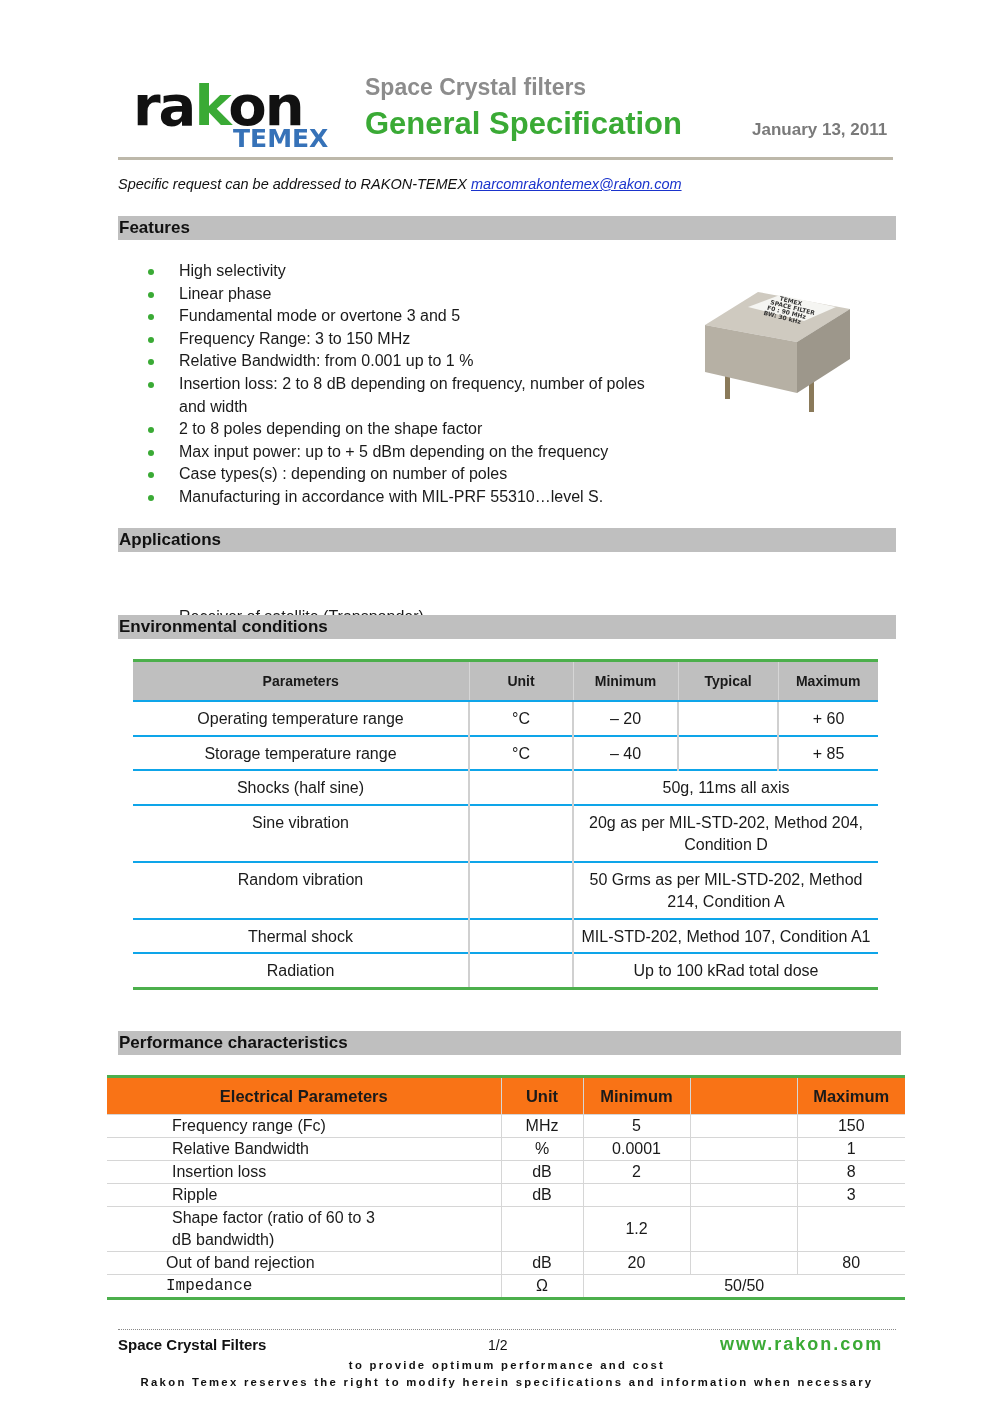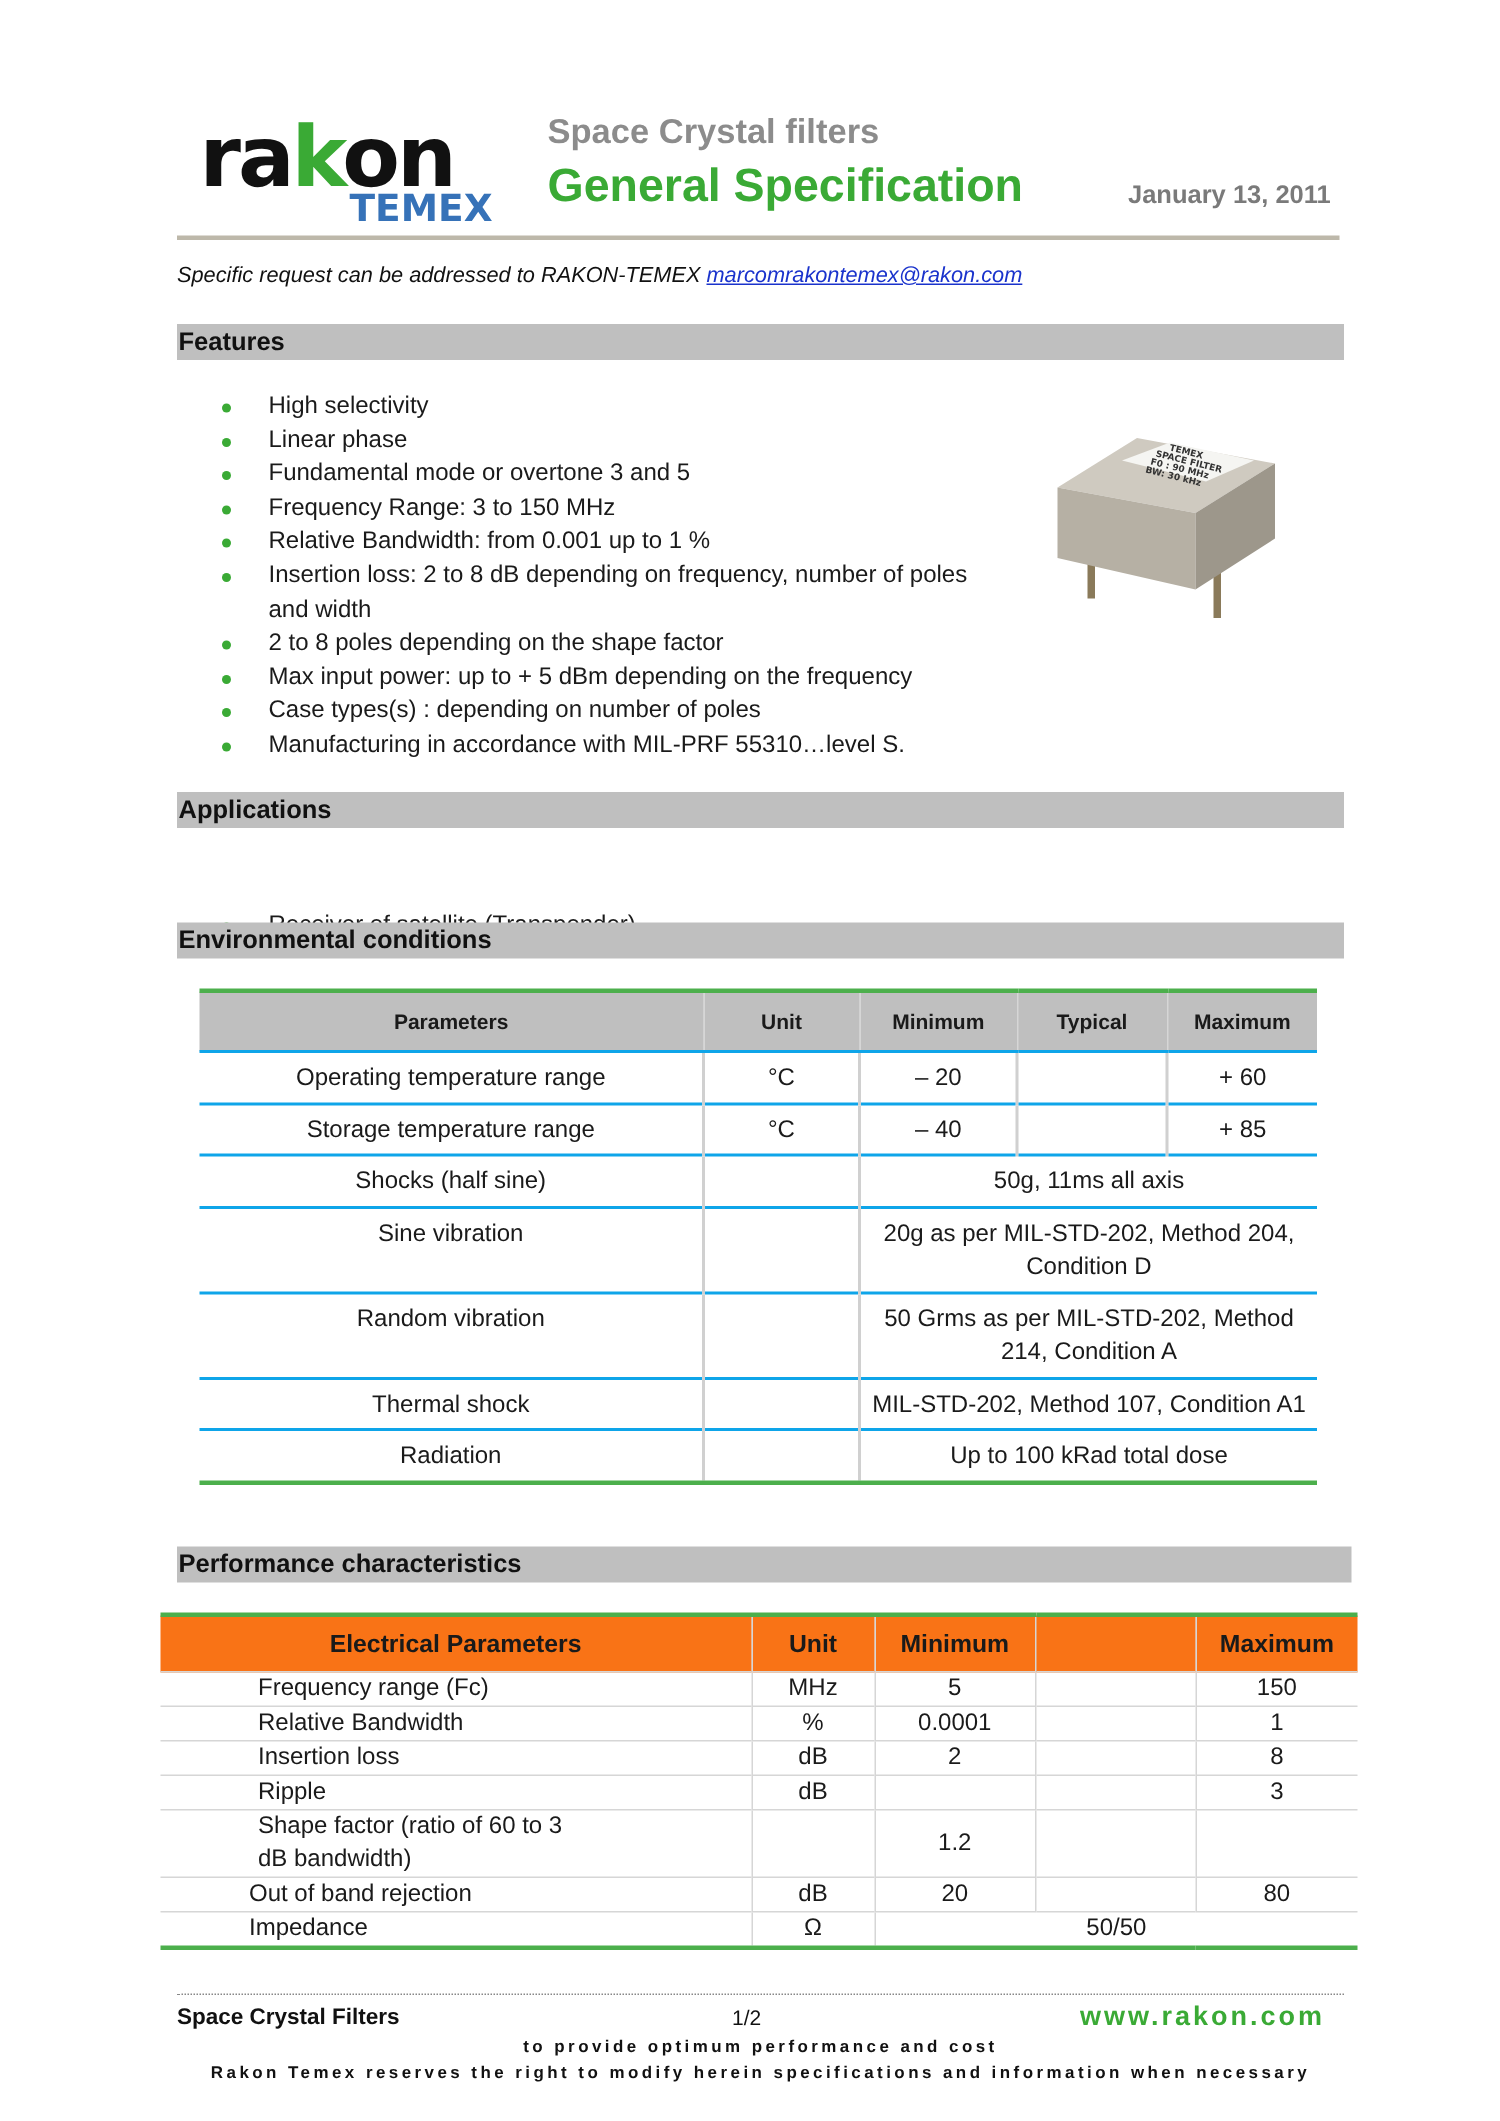--- a/index.html
+++ b/index.html
@@ -226,21 +226,21 @@
         <td style="vertical-align: middle;"></td>
       </tr>
       <tr>
         <td class="out" style="vertical-align: middle;">Out of band rejection</td>
         <td style="vertical-align: middle;">dB</td>
         <td style="vertical-align: middle;">20</td>
         <td style="vertical-align: middle;"></td>
         <td style="vertical-align: middle;">80</td>
       </tr>
       <tr class="last">
-        <td class="out" style="vertical-align: middle;">Impedance</td>
+        <td class="out" style="vertical-align: middle; font-family: Liberation Mono, monospace;">Impedance</td>
         <td style="vertical-align: middle;">Ω</td>
         <td colspan="3" style="vertical-align: middle;">50/50</td>
       </tr>
     </tbody>
 </table>
 
 <div class="foot-rule"></div>
 <div class="foot-left">Space Crystal Filters</div>
 <div class="foot-page">1/2</div>
 <div class="foot-web">www.rakon.com</div>

